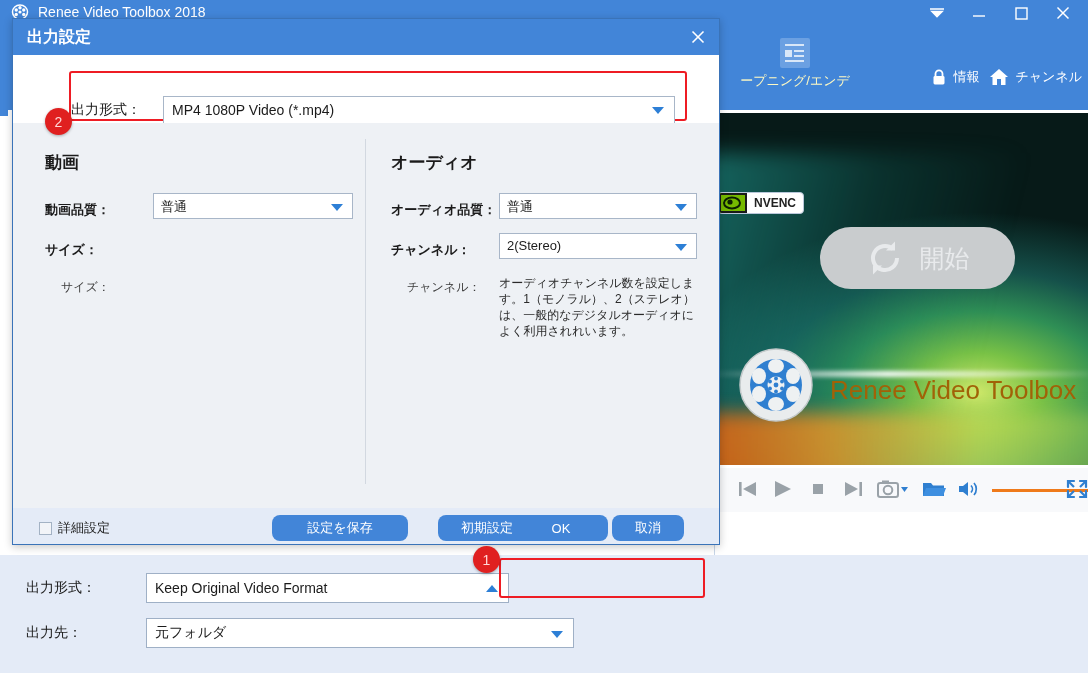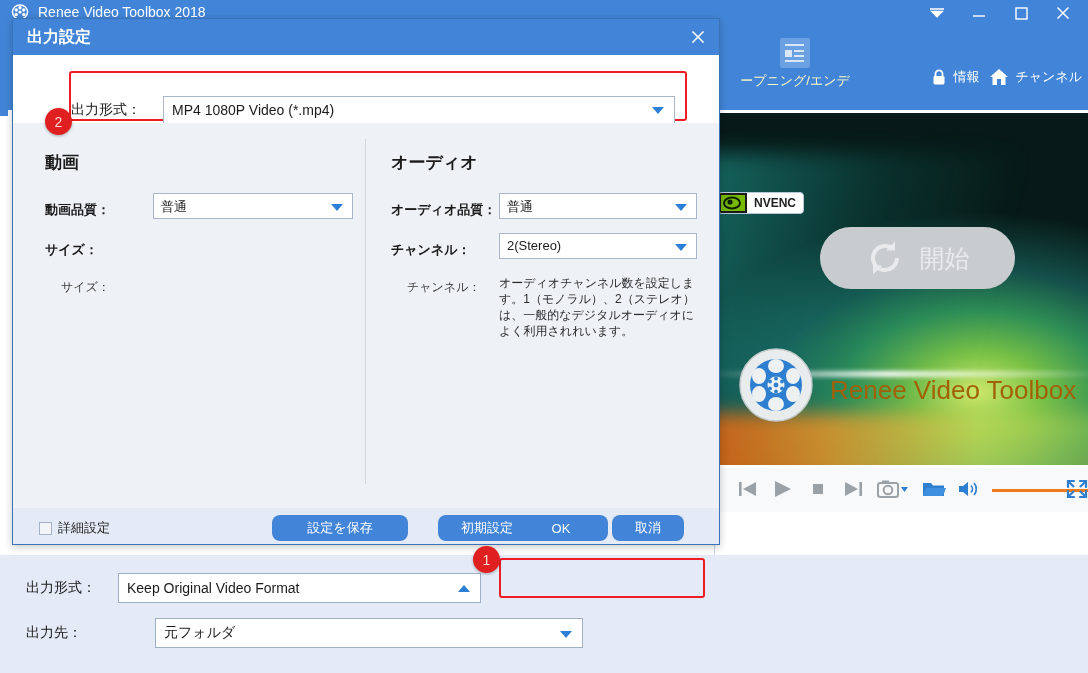--- a/index.html
+++ b/index.html
@@ -121,21 +121,21 @@
     background: #c9ccce; border-radius: 31px;
     display: flex; align-items: center; justify-content: center; gap: 16px;
   }
   .start-label { font-size: 25px; color: #e8eaec; }
 
   
   .bp-row { position: absolute; display: flex; align-items: center; }
   .bp-label { font-size: 14px; color: #1b1b1b; width: 118px; padding-left: 26px; }
   .combo {
     height: 30px; background: #ffffff; border: 1px solid #9fb0c6;
-    display: flex; align-items: center; position: relative;
+    display: flex; align-items: center; position: relative; margin-left: 28px;
   }
   .combo-val { font-size: 14px; color: #1b1b1b; padding-left: 8px; white-space: nowrap; }
   .arrow-d {
     position: absolute; right: 10px; top: 12px;
     width: 0; height: 0; border-left: 6px solid transparent; border-right: 6px solid transparent;
     border-top: 7px solid #2d7fd6;
   }
   .arrow-u {
     position: absolute; right: 10px; top: 11px;
     width: 0; height: 0; border-left: 6px solid transparent; border-right: 6px solid transparent;
@@ -391,21 +391,21 @@
     <div class="bottom-pane">
 
       <div class="bp-row" style="left:0; top:18px;">
         <div class="bp-label">出力形式：</div>
         <div class="combo" style="width:363px;">
           <span class="combo-val">Keep Original Video Format</span>
           <span class="arrow-u"></span>
         </div>
       </div>
 
-      <div class="bp-row" style="left:0; top:63px;gap:37px;">
+      <div class="bp-row" style="left:0; top:63px;">
         <div class="bp-label">出力先：</div>
         <div class="combo" style="width:428px;">
           <span class="combo-val">元フォルダ</span>
           <span class="arrow-d"></span>
         </div>
       </div>
 
     </div>
 
     <div class="nvenc">

